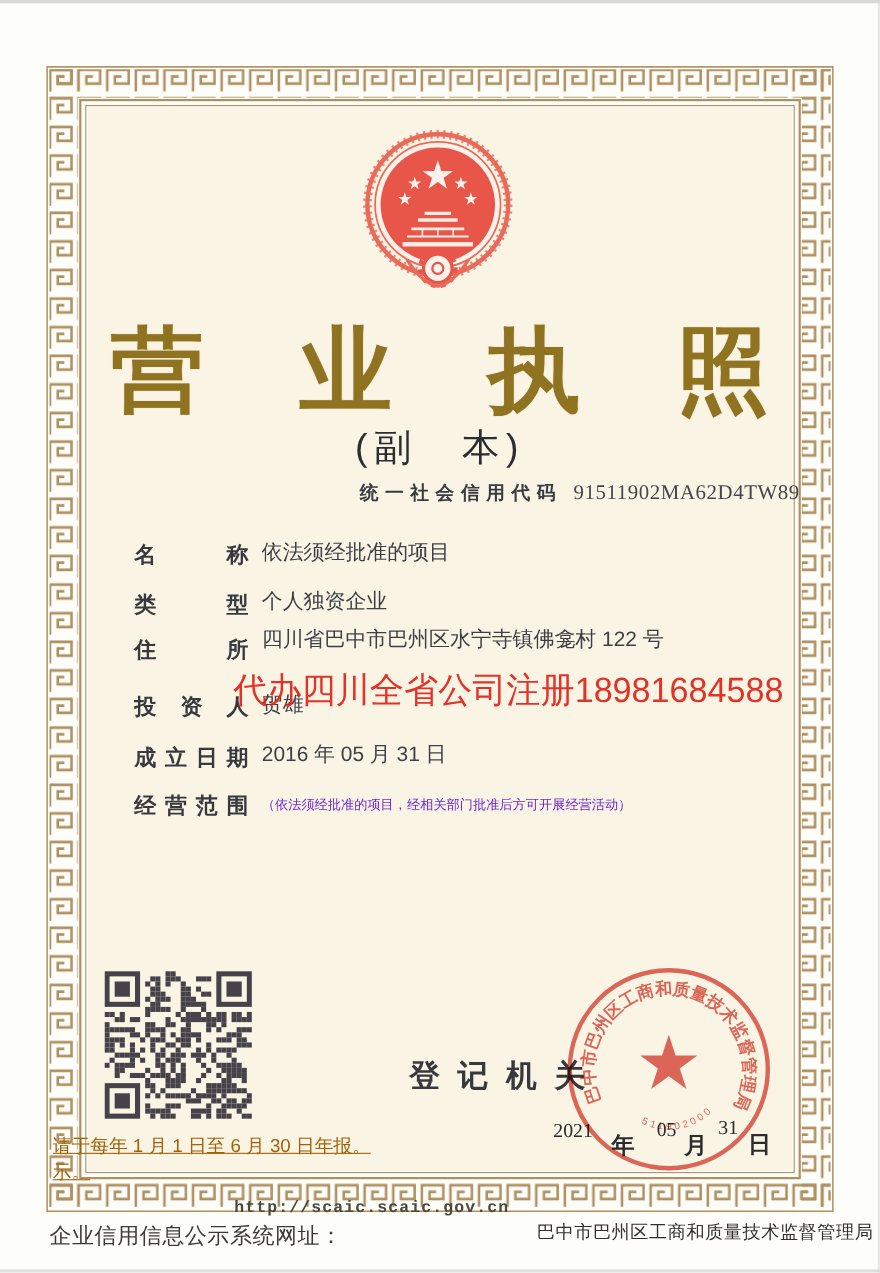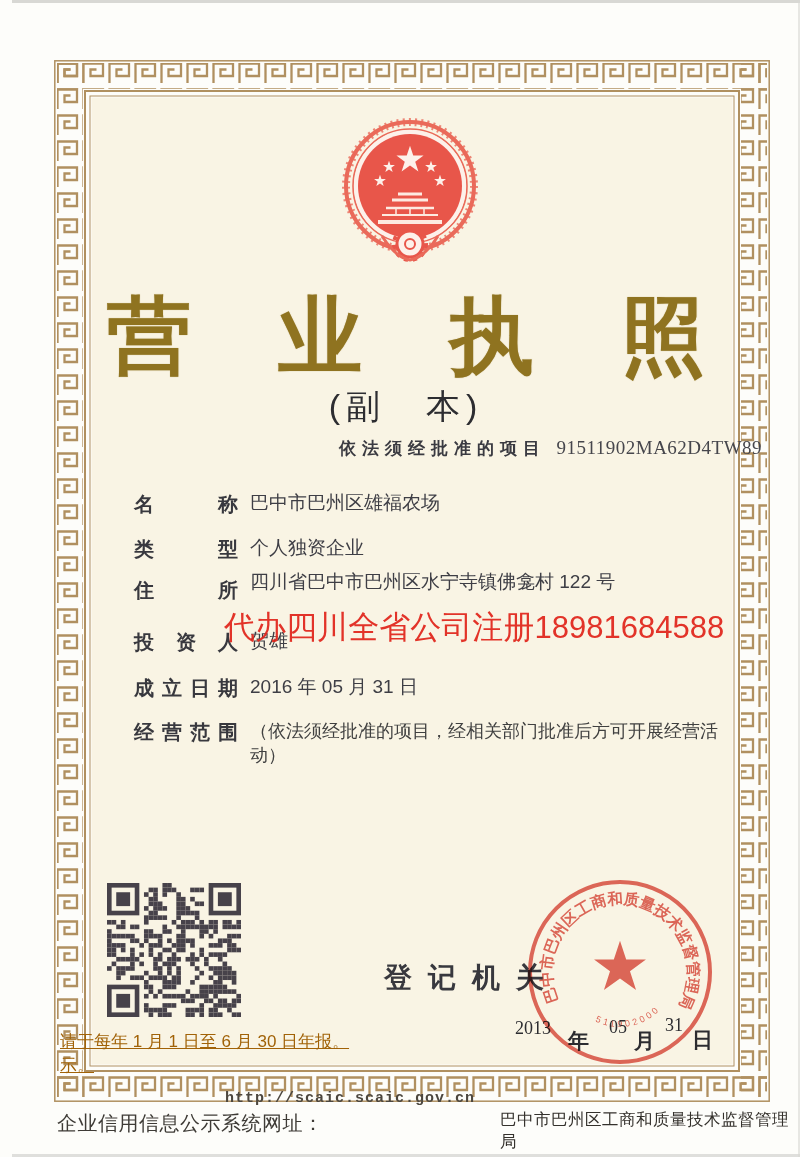--- a/index.html
+++ b/index.html
@@ -2,21 +2,21 @@
 <html><head>
 <meta charset="utf-8">
 <style>
   html,body{margin:0;padding:0;}
   body{
     width:800px;height:1157px;
     background:#fdfdfa;
     font-family:"Liberation Sans",sans-serif;
     position:relative;overflow:hidden;
   }
-  .page{position:absolute;inset:0;margin-left:12px;}
+  .page{position:absolute;inset:0;}
   .scan-edge-top{position:absolute;left:0;top:0;width:800px;height:3px;background:#b9b9b4;opacity:.55;}
   .scan-edge-bottom{position:absolute;left:0;bottom:0;width:800px;height:3px;background:#c2c2bd;opacity:.5;}
   .scan-edge-right{position:absolute;right:0;top:0;width:2px;height:1157px;background:#d8d8d3;opacity:.6;}
 
   .frame{position:absolute;left:42px;top:60px;z-index:1;}
 
   .emblem{position:absolute;left:330px;top:116px;width:136px;height:160px;z-index:3;}
 
   .title{
     position:absolute;left:0;right:0;top:280px;z-index:3;
@@ -37,21 +37,21 @@
     font-size:20px;font-weight:bold;color:#38383e;}
   .field-value{margin-left:12px;font-size:19px;color:#3e3e45;line-height:24px;white-space:nowrap;}
   .row-name{top:491px;}
   .row-type{top:536px;}
   .row-address{top:577px;}
   .row-address .field-value{margin-top:-7px;}
   .row-investor{top:629px;}
   .row-established{top:675px;}
   .row-scope{top:719px;}
   .row-scope .field-value{white-space:normal;width:480px;}
-  .scope-note{display:block;font-size:18px;color:#404040;}
+  .scope-note{display:block;font-size:12px;color:#6d28d9;}
 
   .watermark{
     position:absolute;left:212px;top:606px;z-index:5;
     font-size:32px;color:#e1251b;white-space:nowrap;
     transform:scaleX(.97);transform-origin:left;opacity:.93;font-weight:500;
   }
 
   .qr{position:absolute;left:95px;top:877px;z-index:2;}
 
   .reg-label{
@@ -132,30 +132,30 @@
       <circle cx="68" cy="128" r="16" fill="none" stroke="#e8564a" stroke-width="4" stroke-dasharray="4 5"></circle>
       <circle cx="68" cy="128" r="5" fill="none" stroke="#e8564a" stroke-width="2"></circle>
       <path d="M40,120 Q54,142 68,144 Q82,142 96,120" fill="none" stroke="#ea6a5a" stroke-width="3"></path>
     </g>
   </svg>
 
   <div class="title">营 业 执 照</div>
   <div class="subtitle">(副　本)</div>
 
   <div class="credit-line">
-    <span class="credit-label">依法须经批准的项目</span>
+    <span class="credit-label">统一社会信用代码</span>
     <span class="credit-code">91511902MA62D4TW89</span>
   </div>
 
   <div class="field-row row-name">
     <span class="field-label">
         <span>名</span>
         <span>称</span>
       </span>
-    <span class="field-value">巴中市巴州区雄福农场</span>
+    <span class="field-value">依法须经批准的项目</span>
   </div>
   <div class="field-row row-type">
     <span class="field-label">
         <span>类</span>
         <span>型</span>
       </span>
     <span class="field-value">个人独资企业</span>
   </div>
   <div class="field-row row-address">
     <span class="field-label">
@@ -533,21 +533,21 @@
     <circle cx="105" cy="100" r="90" fill="none" stroke="#dc5045" stroke-width="4"></circle>
     <polygon points="0,-26 5.9,-8.1 24.7,-8 9.5,3.1 15.3,21 0,10 -15.3,21 -9.5,3.1 -24.7,-8 -5.9,-8.1" transform="translate(105,96) scale(1.05)" fill="#dc5045"></polygon>
     <text font-size="15.5" fill="#dc5045" font-weight="bold" font-family="Liberation Sans, sans-serif">
       <textPath href="#sealArcTop" startOffset="0">巴中市巴州区工商和质量技术监督管理局</textPath>
     </text>
     <text font-size="9" fill="#dc5045" letter-spacing="3" font-family="Liberation Sans, sans-serif">
       <textPath href="#sealArcBottom" startOffset="22">5119020002276</textPath>
     </text>
   </svg>
 
-  <span class="date-part date-num d-year">2013</span>
+  <span class="date-part date-num d-year">2021</span>
   <span class="date-part date-unit d-yu">年</span>
   <span class="date-part date-num d-month">05</span>
   <span class="date-part date-unit d-mu">月</span>
   <span class="date-part date-num d-day">31</span>
   <span class="date-part date-unit d-du">日</span>
 
   <div class="notes">
     <div>请于每年 1 月 1 日至 6 月 30 日年报。</div>
     <div>示。</div>
   </div>

